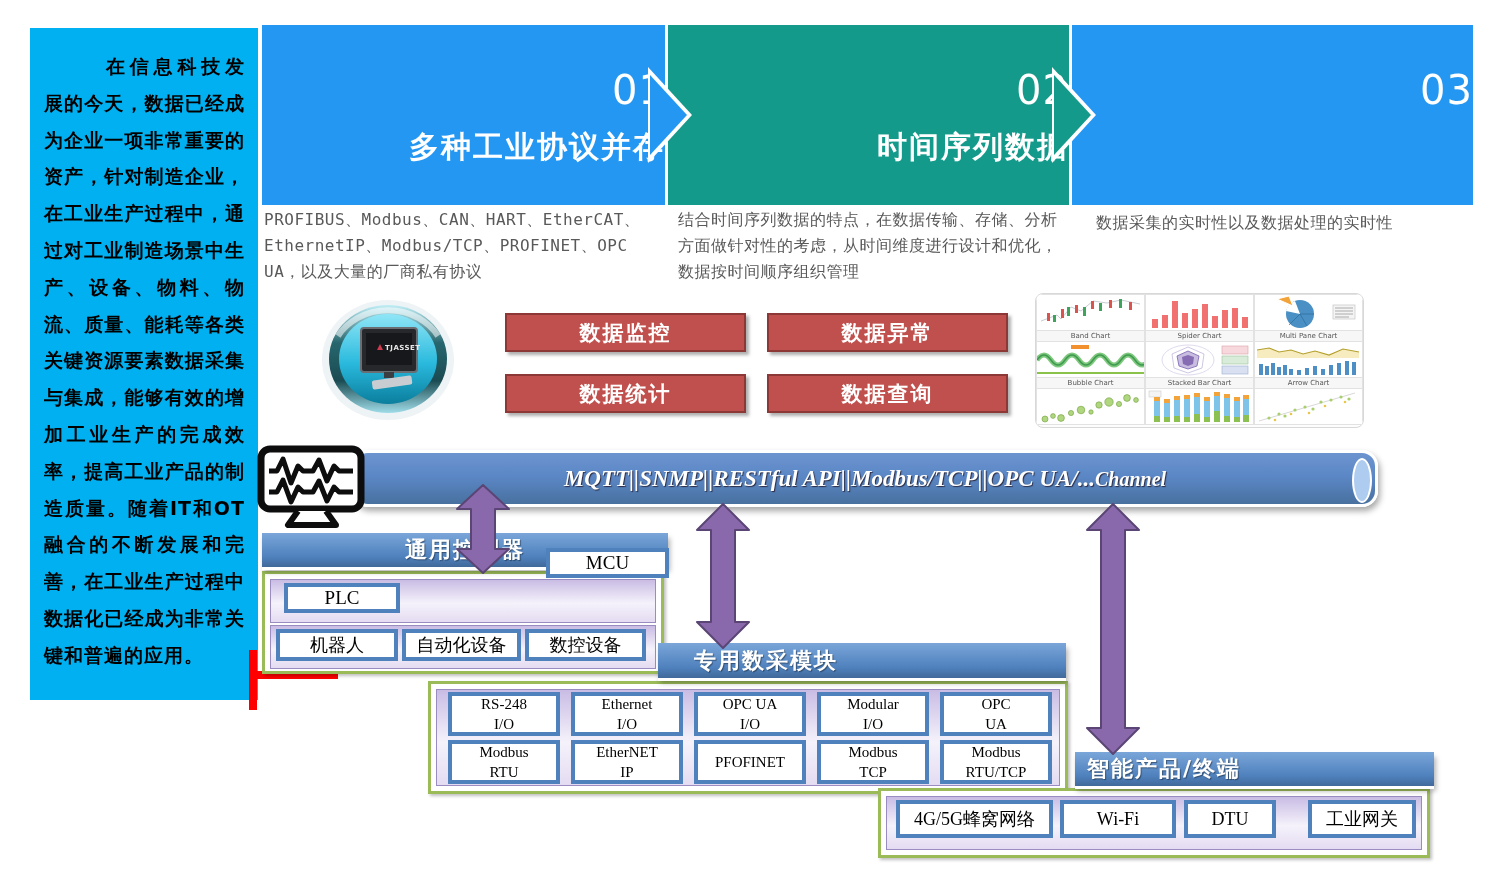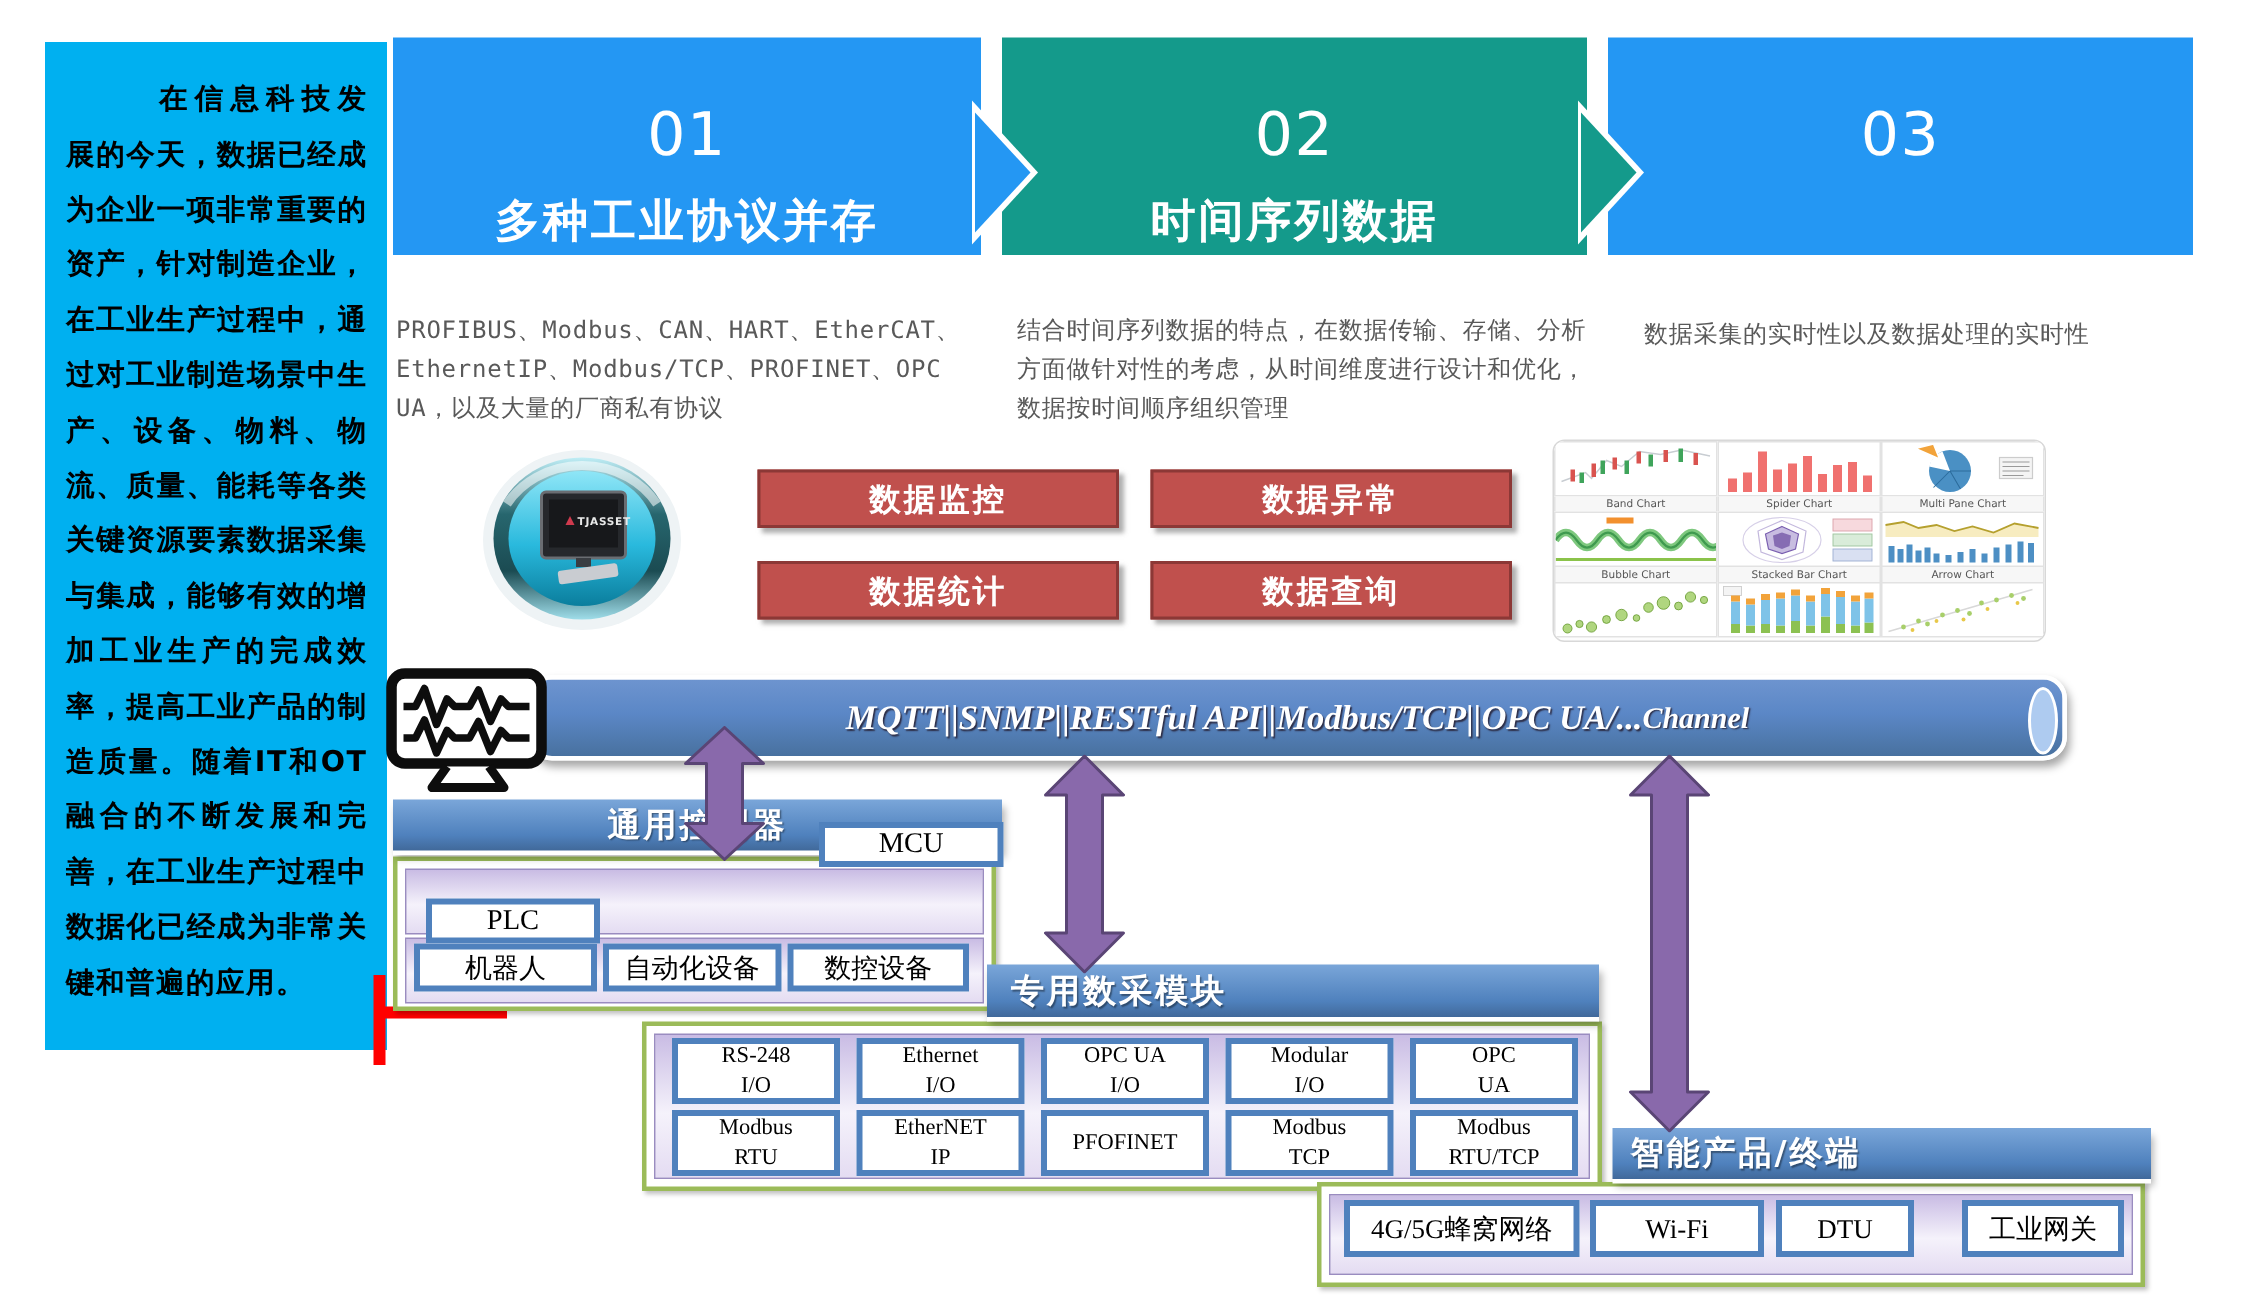--- a/index.html
+++ b/index.html
@@ -9,21 +9,21 @@
 
   
   .intro-panel{left:30px;top:28px;width:228px;height:672px;background:#00b0f0;z-index:1;
     padding:20px 13px 0 14px;box-sizing:border-box;}
   .intro-text{font-size:19px;line-height:36.8px;font-weight:bold;color:#000;
     text-align:justify;text-indent:62px;letter-spacing:1px;}
 
   .red-sliver{background:#ff0000;z-index:2;}
 
   
-  .step-box{height:145px;z-index:1;color:#fff;text-align:center;}
+  .step-box{height:180px;z-index:1;color:#fff;text-align:right;padding-left:11px;}
   .step-num{font-size:40px;margin-top:42px;letter-spacing:1px;}
   .step-title{font-size:30px;font-weight:bold;margin-top:14px;letter-spacing:2px;}
   .tip{width:0;height:0;position:absolute;}
   .tip-white{border-top:48px solid transparent;border-bottom:48px solid transparent;border-left:44px solid #fff;z-index:2;}
   .tip-color{border-top:40px solid transparent;border-bottom:40px solid transparent;z-index:3;}
   .step-desc{font-family:"DejaVu Sans Mono","Liberation Mono",monospace;font-size:16px;
     line-height:26px;color:#595959;letter-spacing:.5px;z-index:1;}
 
   
   .red-btn{width:241px;height:39px;background:#c0504d;border:2px solid #8c3836;
@@ -347,37 +347,37 @@
     </svg>
   </div>
 
   <div class="abs sec-hdr" style="left:262px;top:533px;width:406px;justify-content:center;">
     <span>通用控制器</span>
   </div>
   <div class="abs sec-container" style="left:262px;top:571px;width:402px;height:103px;">
     <div class="lav" style="left:5px;top:5px;width:386px;height:44px;"></div>
     <div class="lav" style="left:5px;top:51px;width:386px;height:44px;"></div>
   </div>
-  <div class="abs wbox" style="left:284px;top:583px;width:116px;height:30px;font-size:19px;margin-top:16px;">
+  <div class="abs wbox" style="left:284px;top:583px;width:116px;height:30px;font-size:19px;">
     <span class="l">PLC</span>
   </div>
   <div class="abs wbox" style="left:546px;top:548px;width:123px;height:30px;font-size:19px;">
     <span class="l">MCU</span>
   </div>
   <div class="abs wbox" style="left:276px;top:629px;width:122px;height:32px;font-size:18px;">
     <span class="l">机器人</span>
   </div>
   <div class="abs wbox" style="left:402px;top:629px;width:119px;height:32px;font-size:18px;">
     <span class="l">自动化设备</span>
   </div>
   <div class="abs wbox" style="left:525px;top:629px;width:121px;height:32px;font-size:18px;">
     <span class="l">数控设备</span>
   </div>
 
-  <div class="abs sec-hdr" style="left:658px;top:643px;width:408px;height:35px;padding-left:16px;box-sizing:border-box;">
+  <div class="abs sec-hdr" style="left:658px;top:643px;width:408px;height:35px;padding-left:36px;box-sizing:border-box;">
     <span>专用数采模块</span>
   </div>
   <div class="abs sec-container" style="left:428px;top:681px;width:640px;height:113px;">
     <div class="lav" style="left:5px;top:5px;width:624px;height:97px;"></div>
   </div>
   <div class="abs wbox" style="left:448px;top:692px;width:112px;height:44px;font-size:15px;">
     <span class="l">RS-248</span>
     <span class="l">I/O</span>
   </div>
   <div class="abs wbox" style="left:571px;top:692px;width:112px;height:44px;font-size:15px;">

